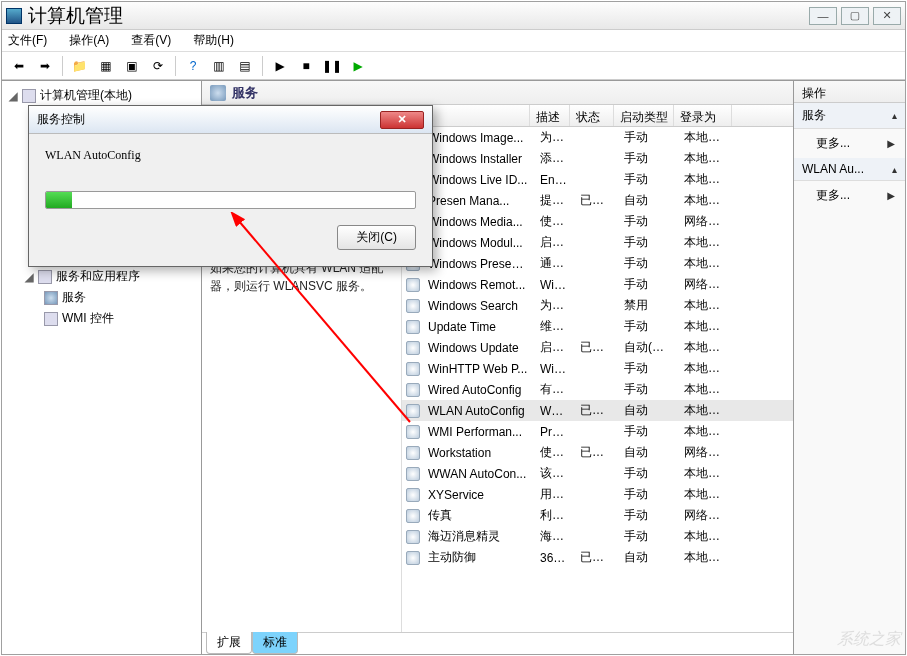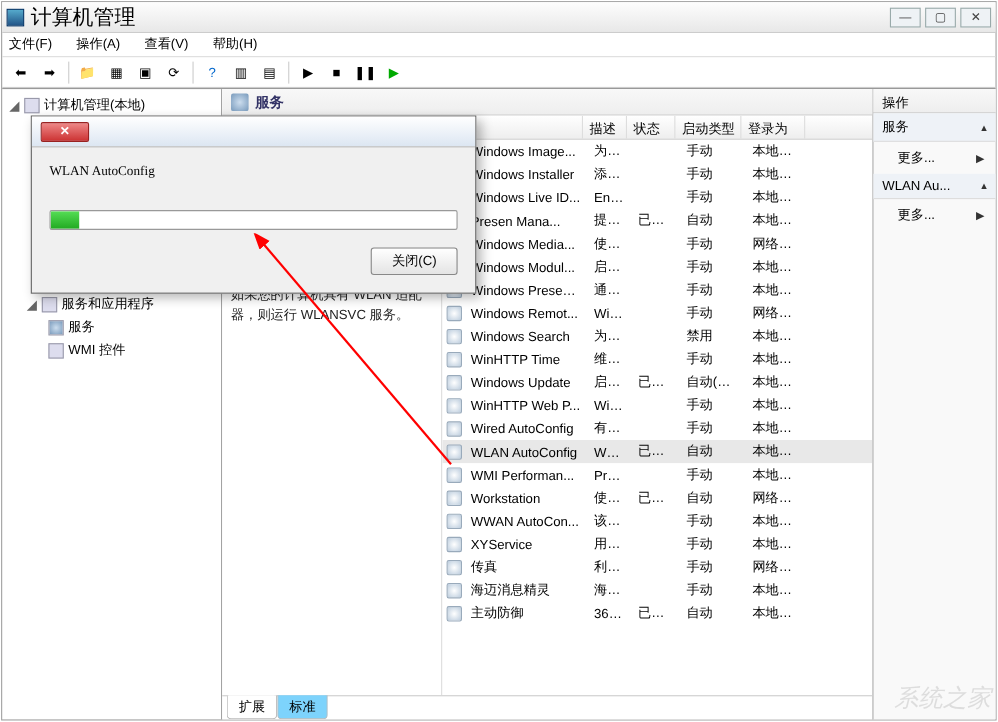--- a/index.html
+++ b/index.html
@@ -66,21 +66,21 @@
 .dlgbody { padding: 14px 16px 16px; }
 .dlgmsg { font-size: 12px; margin-bottom: 10px; font-family: "SimSun"; }
 .dlgsvc { font-size: 12px; margin-bottom: 28px; font-family: "SimSun"; }
 .progress { height: 18px; border: 1px solid #999; background: #fff; border-radius: 2px; overflow: hidden; margin-bottom: 16px; }
 .progress .bar { height: 100%; width: 7%; background: linear-gradient(#5d5,#2a2); }
 .dlgbtnrow { display: flex; justify-content: flex-end; }
 .dlgbtn { padding: 3px 18px; border: 1px solid #888; background: linear-gradient(#fff,#e4e4e4); border-radius: 3px; font-size: 12px; }
 
 .redarrow { position: absolute; left: 230px; top: 212px; width: 200px; height: 220px; z-index: 20; pointer-events: none; }
 
-.watermark { position: absolute; right: 6px; bottom: 6px; color: #ccc; font-size: 22px; font-style: italic; z-index: 5; opacity: .6; }
+.watermark { position: absolute; right: 6px; bottom: 6px; color: #ccc; font-size: 16px; font-style: italic; z-index: 5; opacity: .6; }
 </style>
 </head>
 <body>
 
 <div class="window">
   <div class="titlebar">
     <div class="appicon"></div>
     <div class="title">计算机管理</div>
     <div class="winbtns">
       <div class="winbtn">—</div>
@@ -223,21 +223,21 @@
               <div class="svcrow">
                 <div class="sicon"></div>
                 <div class="cell c-name" style="width:112px">Windows Search</div>
                 <div class="cell c-desc">为文...</div>
                 <div class="cell c-stat"></div>
                 <div class="cell c-start">禁用</div>
                 <div class="cell c-logon">本地系统</div>
               </div>
               <div class="svcrow">
                 <div class="sicon"></div>
-                <div class="cell c-name" style="width:112px">WinHTTP Time</div>
+                <div class="cell c-name" style="width:112px">Update Time</div>
                 <div class="cell c-desc">维护...</div>
                 <div class="cell c-stat"></div>
                 <div class="cell c-start">手动</div>
                 <div class="cell c-logon">本地服务</div>
               </div>
               <div class="svcrow">
                 <div class="sicon"></div>
                 <div class="cell c-name" style="width:112px">Windows Update</div>
                 <div class="cell c-desc">启用...</div>
                 <div class="cell c-stat">已启动</div>
@@ -350,20 +350,21 @@
       <div class="actitem">
         <span>更多...</span>
           <span class="arrow">▶</span>
       </div>
     </div>
   </div>
 </div>
 
 <div class="dialog">
   <div class="dlgtitle">
+    <div class="t">服务控制</div>
     <div class="closebtn">✕</div>
   </div>
   <div class="dlgbody">
     <div class="dlgsvc">WLAN AutoConfig</div>
     <div class="progress">
         <div class="bar"></div>
       </div>
     <div class="dlgbtnrow">
       <button class="dlgbtn">关闭(C)</button>
     </div>

